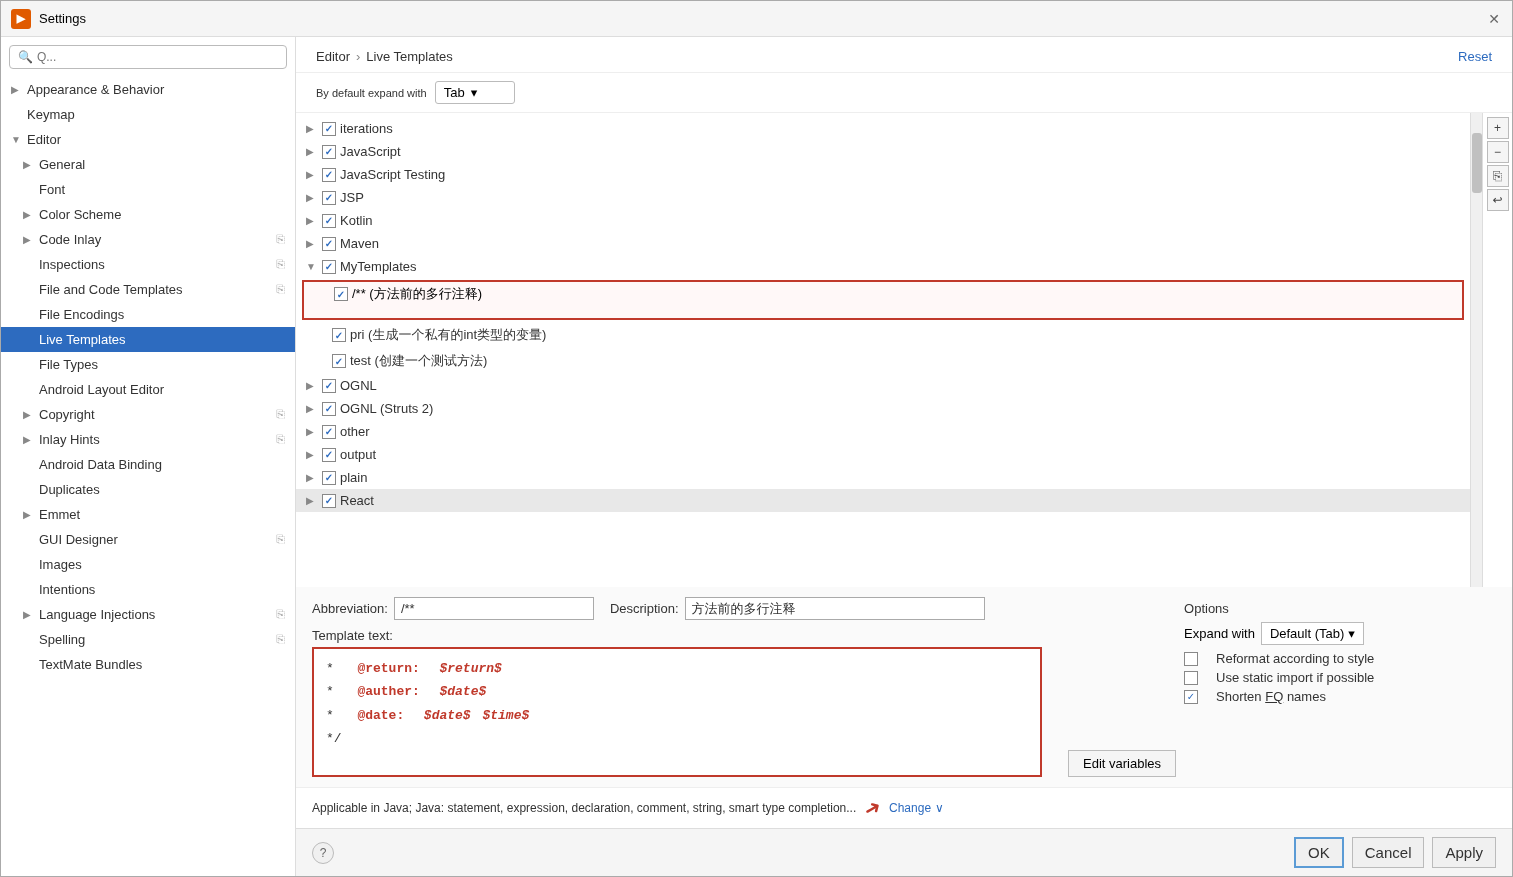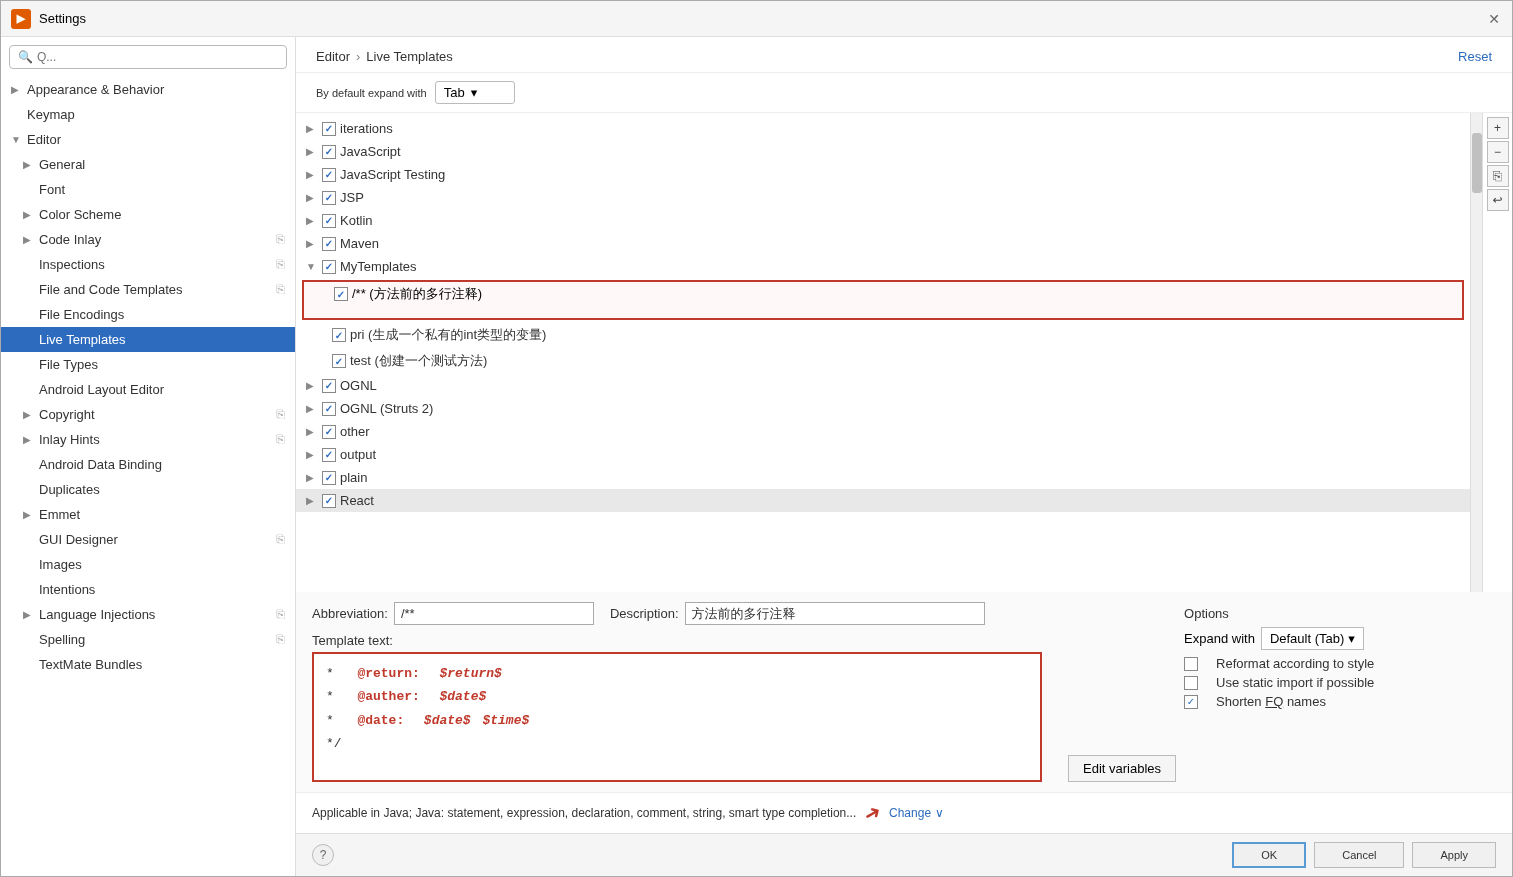--- a/index.html
+++ b/index.html
@@ -329,25 +329,25 @@
     }
     .bottom-buttons {
       padding: 8px 16px;
       border-top: 1px solid #ddd;
       display: flex;
       justify-content: flex-end;
       gap: 8px;
       background: #f5f5f5;
     }
     .dialog-btn {
-      padding: 5px 27px;
+      padding: 5px 12px;
       border: 1px solid #bbb;
       background: #f0f0f0;
       cursor: pointer;
-      font-size: 11px;
+      font-size: 15px;
       color: #333;
     }
     .dialog-btn.primary {
       background: #f0f0f0;
       border: 2px solid #5b9bd5;
     }
     .help-btn {
       width: 22px;
       height: 22px;
       border-radius: 50%;

